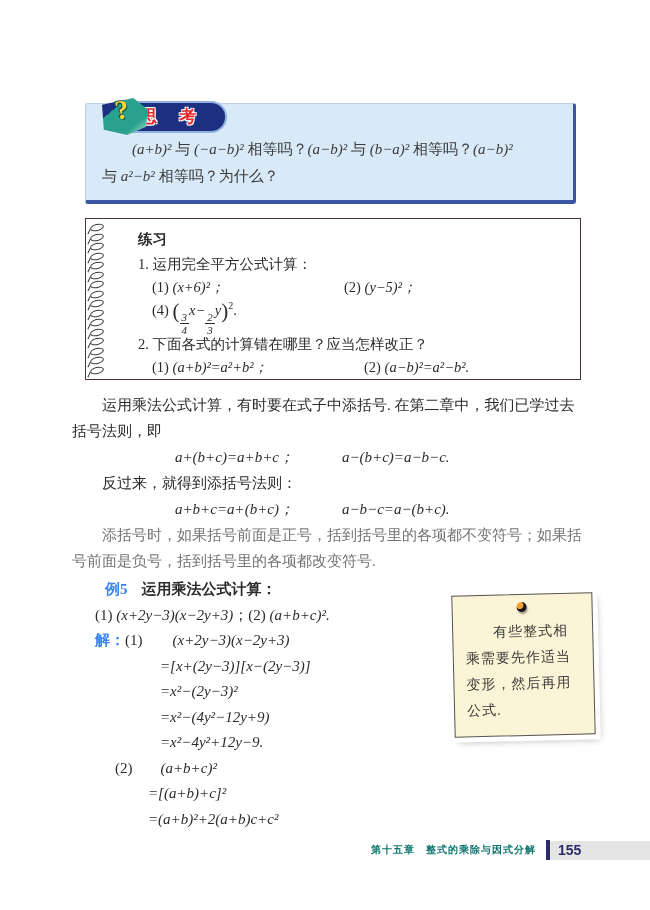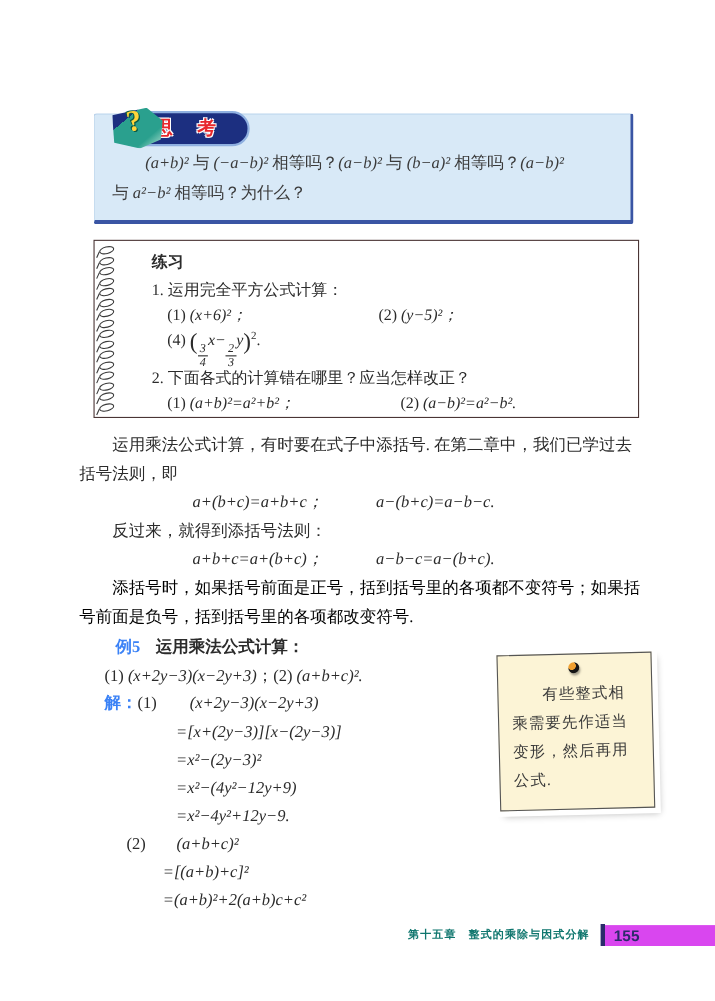--- a/index.html
+++ b/index.html
@@ -68,21 +68,21 @@
           vertical-align:-6px; font-size:11px; line-height:12px; font-style:italic; }
   .frac .fnum { border-bottom:1px solid currentColor; padding:0 2px; }
   .bigp { font-size:21px; vertical-align:-3px; font-style:normal; }
   sup { font-size:10px; }
 
   
   .main-text { position:absolute; left:72px; top:392px; width:514px; line-height:26px; }
   .indent { text-indent:2em; }
   .f-row { display:flex; margin-left:103px; }
   .f-row .mth:first-child { margin-right:48px; }
-  .blue-p { color:#000000;font-family:Liberation Serif, serif; }
+  .blue-p { color:#737373;font-family:Liberation Serif, serif; }
 
   
   .example { position:absolute; left:72px; top:577px; width:380px; line-height:25.5px; }
   .ex-title { margin-left:33px; }
   .ex-title .gap { display:inline-block; width:14px; }
   .ex-problems { margin-left:23px; }
   .ex-solve { margin-left:23px; }
   .ex-solve .sp1 { display:inline-block; width:30px; }
   .ex-step { margin-left:88px; }
   .ex-part2 { margin-left:43px; }
@@ -100,21 +100,21 @@
   .note-pin { position:absolute; top:7px; left:64px; width:10px; height:10px; border-radius:50%;
     background:radial-gradient(circle at 32% 32%, #f0a030 36%, #151515 42%);
     box-shadow:1px 2px 2px rgba(0,0,0,0.35); }
   .note-text { text-indent:2em; color:#3a3a3a; font-size:14px; line-height:26px; letter-spacing:1px; }
 
   
   .footer { position:absolute; top:840px; left:0; right:0; height:20px;
     display:flex; align-items:center; justify-content:flex-end; }
   .f-chapter { color:#0f766e; font-weight:bold; font-size:10px; letter-spacing:1px; }
   .f-bar { width:4px; height:20px; background:#2b2b6b; margin-left:10px; }
-  .f-strip { width:100px; height:19px; background:#d946ef; display:flex; align-items:center;
+  .f-strip { width:100px; height:19px; background:#e5e5e5; display:flex; align-items:center;
     padding-left:8px; color:#2b2b6b; font-weight:bold; font-size:14px;
     font-family:"Liberation Sans","DejaVu Sans",sans-serif; }
 </style>
 </head>
 <body>
 
 <div class="page">
 
   <div class="think-box">
     <div class="think-badge">

